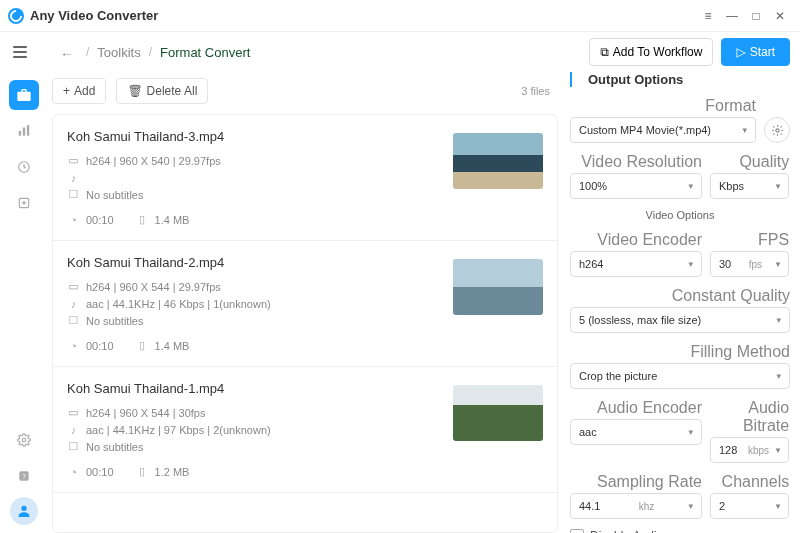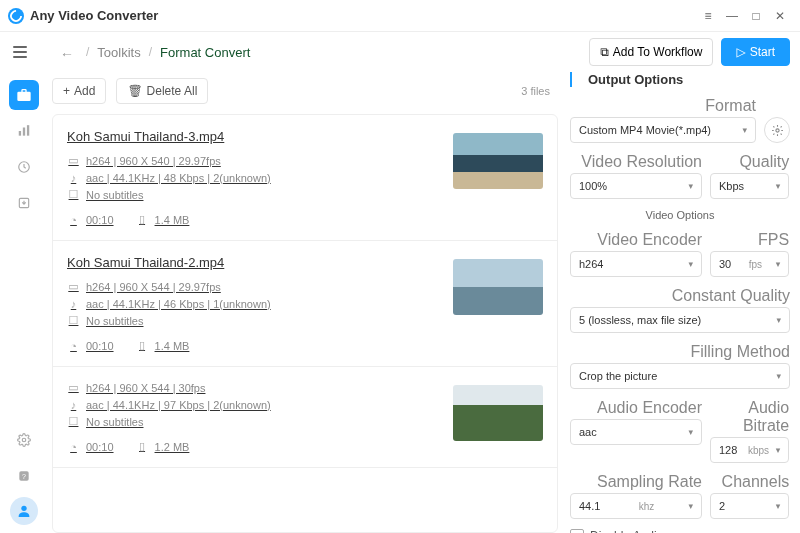--- a/index.html
+++ b/index.html
@@ -27,21 +27,21 @@
 .sidebar-flex { flex: 1; }
 .avatar { width: 28px; height: 28px; border-radius: 50%; background: #d6e9fa; display: flex; align-items: center; justify-content: center; margin-bottom: 8px; }
 .avatar svg { fill: #1a9cff; }
 .content { flex: 1; display: flex; gap: 12px; padding: 0 10px 0 4px; overflow: hidden; }
 .list-col { flex: 1; display: flex; flex-direction: column; overflow: hidden; }
 .list-header { display: flex; align-items: center; gap: 10px; padding: 6px 0 10px; }
 .btn-light { border: 1px solid #e4e4e4; background: #fff; border-radius: 4px; padding: 5px 10px; font-size: 12px; cursor: pointer; display: flex; align-items: center; gap: 4px; color: #555; }
 .files-count { margin-left: auto; font-size: 11px; color: #999; padding-right: 8px; }
 .file-list { flex: 1; overflow-y: auto; border: 1px solid #eee; border-radius: 6px; }
 .file-card { border-bottom: 1px solid #eee; padding: 14px 14px 10px 14px; display: flex; gap: 14px; }
-.file-info { flex: 1; min-width: 0; text-decoration: underline; }
+.file-info { flex: 1; min-width: 0; }
 .file-name { font-size: 13px; margin-bottom: 10px; color: #333; }
 .meta-line { display: flex; align-items: center; gap: 6px; font-size: 11px; color: #888; margin-bottom: 4px; }
 .meta-ico { width: 13px; height: 13px; display: inline-flex; align-items: center; justify-content: center; color: #aaa; }
 .bottom-meta { margin-top: 12px; }
 .thumb { width: 90px; height: 56px; border-radius: 3px; background: #7a9; flex-shrink: 0; margin-top: 4px; }
 .thumb.t1 { background: linear-gradient(to bottom, #8fb8c8 40%, #2d4a5a 40%, #2d4a5a 70%, #c9b896 70%); }
 .thumb.t2 { background: linear-gradient(to bottom, #b4cddb 50%, #6a8a9a 50%); }
 .thumb.t3 { background: linear-gradient(to bottom, #e0e8ec 35%, #4a6b3f 35%); }
 .options-col { width: 220px; overflow-y: auto; font-size: 11px; }
 .opt-title { font-size: 13px; font-weight: 600; color: #333; border-left: 2px solid #1a9cff; padding-left: 16px; margin-bottom: 10px; }
@@ -167,21 +167,20 @@
 
         <div class="file-card">
           <div class="file-info">
             <div class="file-name">Koh Samui Thailand-3.mp4</div>
             <div class="meta-line">
                 <span class="meta-ico">▭</span>
                 <span>h264 | 960 X 540 | 29.97fps</span>
               </div>
             <div class="meta-line">
                 <span class="meta-ico">♪</span>
-                <span>aac | 44.1KHz | 48 Kbps | 2(unknown)</span>
               </div>
             <div class="meta-line">
                 <span class="meta-ico">☐</span>
                 <span>No subtitles</span>
               </div>
             <div class="meta-line bottom-meta">
               <span class="meta-ico">◔</span>
                 <span>00:10</span>
               <span style="width:10px"></span>
               <span class="meta-ico">▯</span>
@@ -212,20 +211,21 @@
               <span style="width:10px"></span>
               <span class="meta-ico">▯</span>
                 <span>1.4 MB</span>
             </div>
           </div>
           <div class="thumb t2"></div>
         </div>
 
         <div class="file-card">
           <div class="file-info">
+            <div class="file-name">Koh Samui Thailand-1.mp4</div>
             <div class="meta-line">
                 <span class="meta-ico">▭</span>
                 <span>h264 | 960 X 544 | 30fps</span>
               </div>
             <div class="meta-line">
                 <span class="meta-ico">♪</span>
                 <span>aac | 44.1KHz | 97 Kbps | 2(unknown)</span>
               </div>
             <div class="meta-line">
                 <span class="meta-ico">☐</span>

